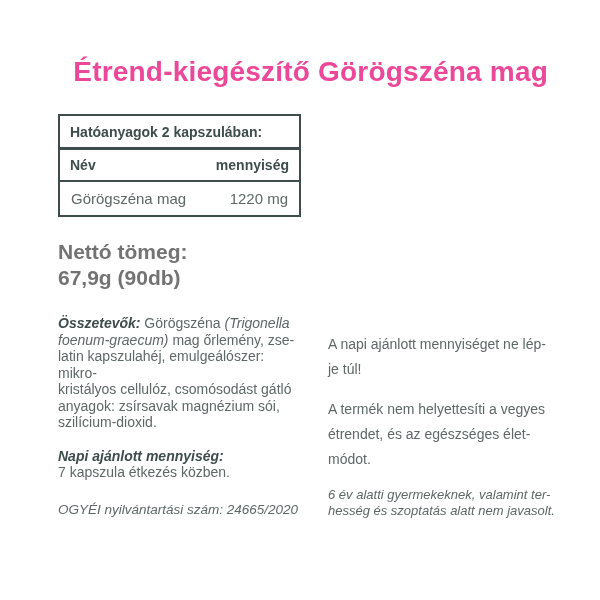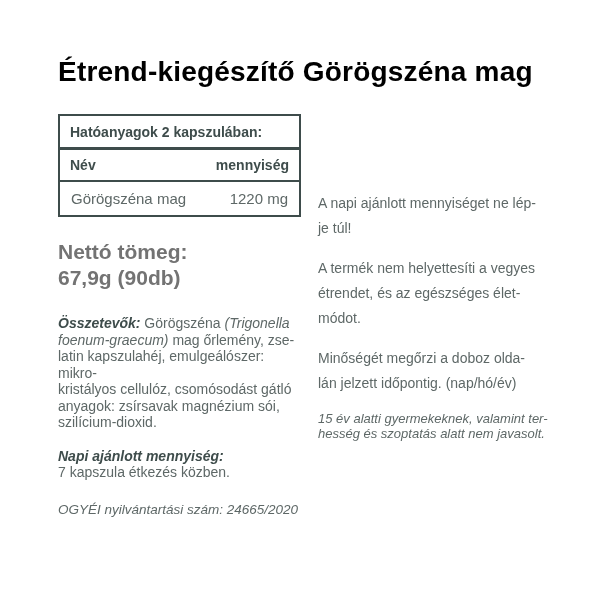--- a/index.html
+++ b/index.html
@@ -15,30 +15,30 @@
   .label {
     box-sizing: border-box;
     width: 600px;
     height: 600px;
     padding: 56px 52px 0 58px;
     color: #5e6867;
   }
   .page-title {
     font-size: 28px;
     font-weight: bold;
-    color: #000000;
-    text-align: left;
+    color: #ec4899;
+    text-align: right;
     margin: 0 0 26px 0;
     letter-spacing: 0.2px;
     white-space: nowrap;
   }
   .columns {
     display: flex;
-    gap: 15px;
-    align-items: center;
+    gap: 25px;
+    align-items: flex-end;
   }
   .col-left  { width: 245px; flex: 0 0 245px; }
   .col-right { width: 230px; flex: 0 0 230px; }
 
   
   .ing-table {
     width: 243px;
     border: 2px solid #3e4c4b;
     border-collapse: collapse;
     color: #5e6867;
@@ -156,24 +156,22 @@
 
     <div class="col-right">
 
       <p class="notice">A napi ajánlott mennyiséget ne lép-
 je túl!</p>
 
       <p class="notice">A termék nem helyettesíti a vegyes
 étrendet, és az egészséges élet-
 módot.</p>
 
-      <p class="notice">Minőségét megőrzi a doboz olda-
-lán jelzett időpontig. (nap/hó/év)</p>
 
 
 
-      <p class="warning">15 év alatti gyermekeknek, valamint ter-
+      <p class="warning">6 év alatti gyermekeknek, valamint ter-
 hesség és szoptatás alatt nem javasolt.</p>
 
     </div>
 
   </div>
 </div>
 
 </body></html>

